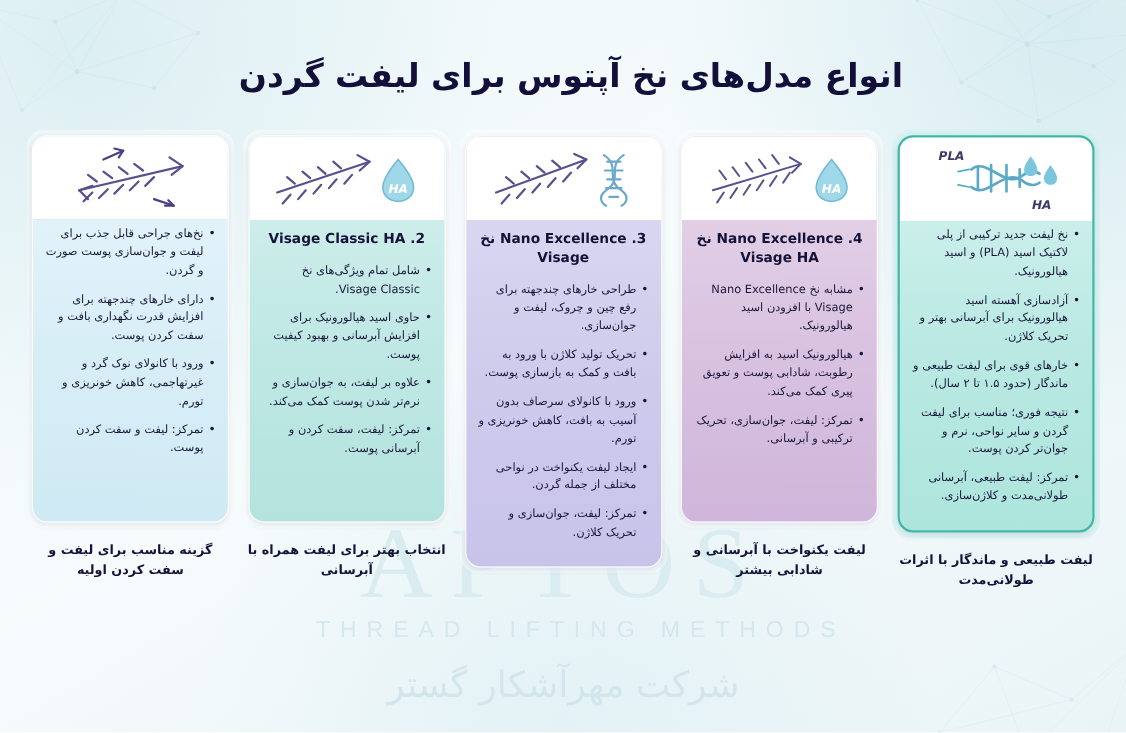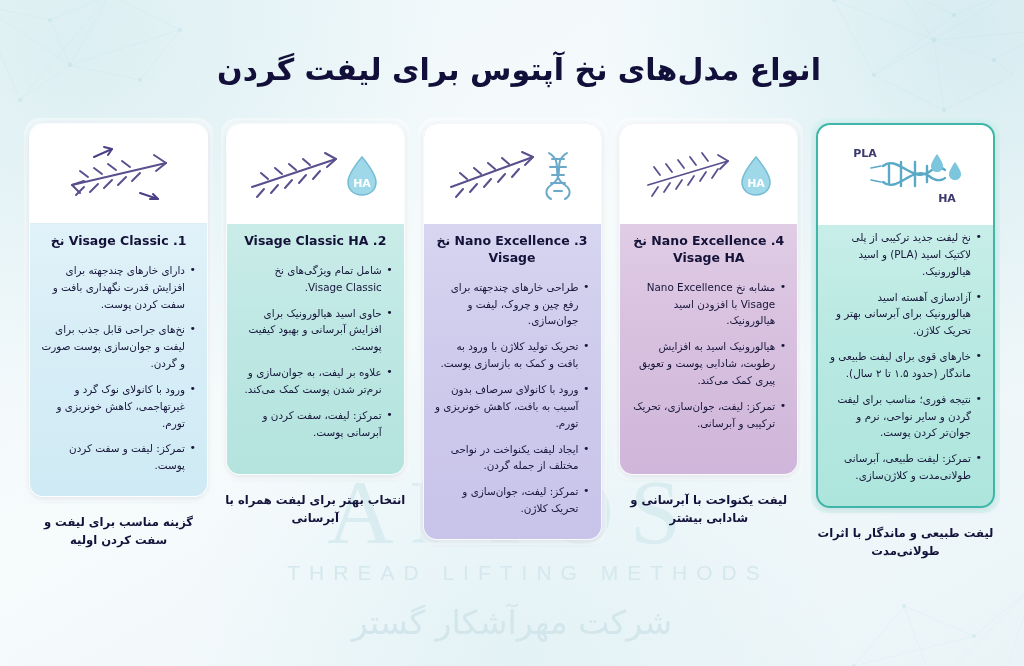--- a/index.html
+++ b/index.html
@@ -104,27 +104,28 @@
     border-radius: 14px;
     overflow: hidden;
     border: 1px solid rgba(255,255,255,0.85);
     box-shadow: 0 2px 7px rgba(40,60,90,0.12);
     display: flex;
     flex-direction: column;
     min-height: 352px;
   }
 
   .icon-box {
-    height: 100px;
+    height: 76px;
     background: #ffffff;
     display: flex;
     align-items: center;
     justify-content: center;
     border-radius: 13px 13px 0 0;
     position: relative;
+    font-style: italic;
   }
   .icon-box svg { display: block; }
 
   .card-title {
     padding: 9px 8px 8px;
     text-align: center;
     font-size: 12.5px;
     font-weight: bold;
     color: #141238;
     line-height: 1.35;
@@ -270,25 +271,24 @@
                 <path d="M18,44 L30,40 M18,44 L26,52"></path>
               </g>
               <g stroke="#4b3f86" stroke-width="2" fill="none" stroke-linecap="round">
                 <path d="M40,16 L58,8"></path>
                   <path d="M58,8 L50,6 M58,8 L54,14"></path>
                 <path d="M86,52 L104,58"></path>
                   <path d="M104,58 L96,58 M104,58 L99,53"></path>
               </g>
             </svg>
           </div>
-          <div class="card-title">1. Visage Classic نخ</div>
           <div class="card-body">
             <ul class="bullets">
+              <li>نخ‌های جراحی قابل جذب برای لیفت و جوان‌سازی پوست صورت و گردن.</li>
               <li>دارای خارهای چندجهته برای افزایش قدرت نگهداری بافت و سفت کردن پوست.</li>
-              <li>نخ‌های جراحی قابل جذب برای لیفت و جوان‌سازی پوست صورت و گردن.</li>
               <li>ورود با کانولای نوک گرد و غیرتهاجمی، کاهش خونریزی و تورم.</li>
               <li>تمرکز: لیفت و سفت کردن پوست.</li>
             </ul>
           </div>
         </div>
       </div>
       <div class="footer-note">گزینه مناسب برای لیفت و سفت کردن اولیه</div>
     </div>
 
     <div class="col c2">

